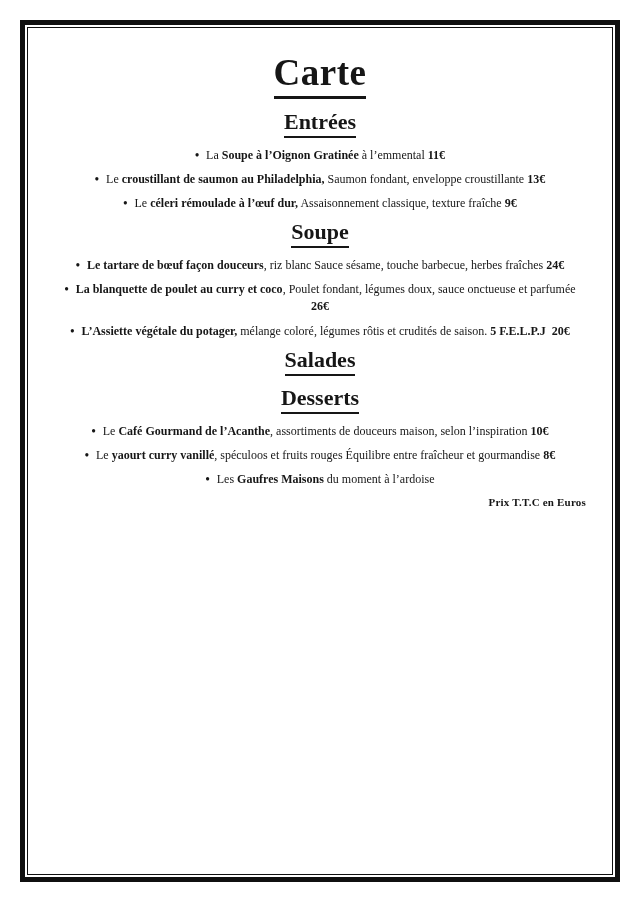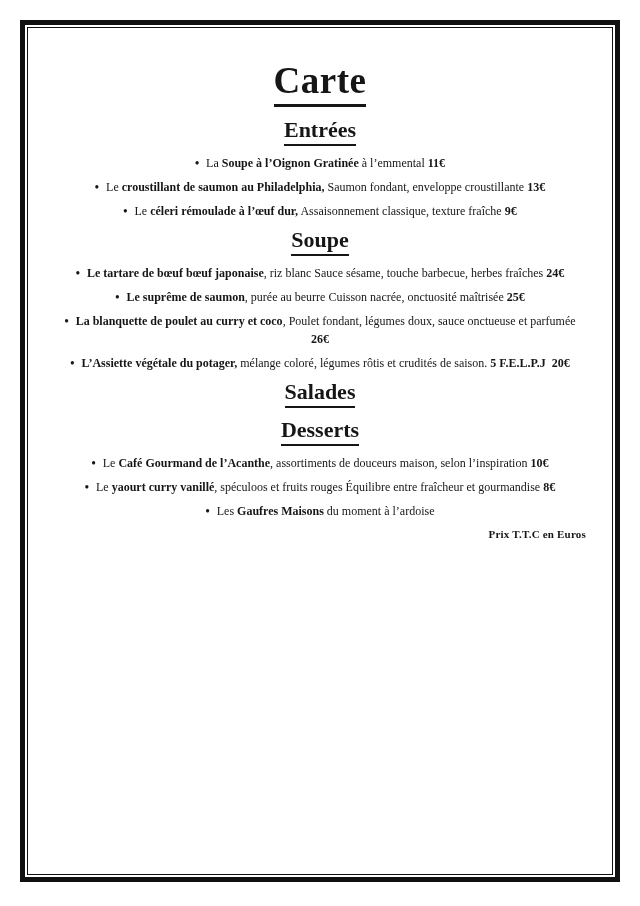--- a/index.html
+++ b/index.html
@@ -12,21 +12,21 @@
   }
   .outer-frame {
     position: absolute;
     left: 20px; right: 20px; top: 20px; bottom: 24px;
     border: 5px solid #101010;
   }
   .inner-frame {
     position: absolute;
     inset: 2px;
     border: 1px solid #101010;
-    padding: 32px 26px 12px 26px;
+    padding: 24px 26px 12px 26px;
     overflow: hidden;
   }
   .title-wrap { text-align: center; margin-bottom: 10px; }
   h1.menu-title {
     display: inline-block;
     font-size: 37px;
     font-weight: bold;
     letter-spacing: 0.5px;
     border-bottom: 3px solid #161616;
     padding-bottom: 1px;
@@ -78,22 +78,21 @@
           <div class="heading-wrap"><h2 class="section-heading">Entrées</h2></div>
           <ul class="menu-items">
             <li class="menu-item"><span class="bullet">•</span><span>La </span><b>Soupe à l’Oignon Gratinée</b><span> à l’emmental </span><b>11€</b></li>
             <li class="menu-item"><span class="bullet">•</span><span>Le </span><b>croustillant de saumon au Philadelphia,</b><span> Saumon fondant, enveloppe croustillante </span><b>13€</b></li>
             <li class="menu-item"><span class="bullet">•</span><span>Le </span><b>céleri rémoulade à l’œuf dur,</b><span> Assaisonnement classique, texture fraîche </span><b>9€</b></li>
           </ul>
         </section>
         <section>
           <div class="heading-wrap"><h2 class="section-heading">Soupe</h2></div>
           <ul class="menu-items">
-            <li class="menu-item"><span class="bullet">•</span><b>Le tartare de bœuf bœuf japonaise</b><span>, riz blanc Sauce sésame, touche barbecue, herbes fraîches </span><b>24€</b></li>
-            <li class="menu-item"><span class="bullet">•</span><b>Le suprême de saumon</b><span>, purée au beurre Cuisson nacrée, onctuosité maîtrisée </span><b>25€</b></li>
+            <li class="menu-item"><span class="bullet">•</span><b>Le tartare de bœuf façon douceurs</b><span>, riz blanc Sauce sésame, touche barbecue, herbes fraîches </span><b>24€</b></li>
             <li class="menu-item"><span class="bullet">•</span><b>La blanquette de poulet au curry et coco</b><span>, Poulet fondant, légumes doux, sauce onctueuse et parfumée </span><b>26€</b></li>
             <li class="menu-item"><span class="bullet">•</span><b>L’Assiette végétale du potager,</b><span> mélange coloré, légumes rôtis et crudités de saison. </span><b>5 F.E.L.P.J&nbsp; 20€</b></li>
           </ul>
         </section>
         <section>
           <div class="heading-wrap"><h2 class="section-heading">Salades</h2></div>
         </section>
         <section>
           <div class="heading-wrap"><h2 class="section-heading">Desserts</h2></div>
           <ul class="menu-items">

